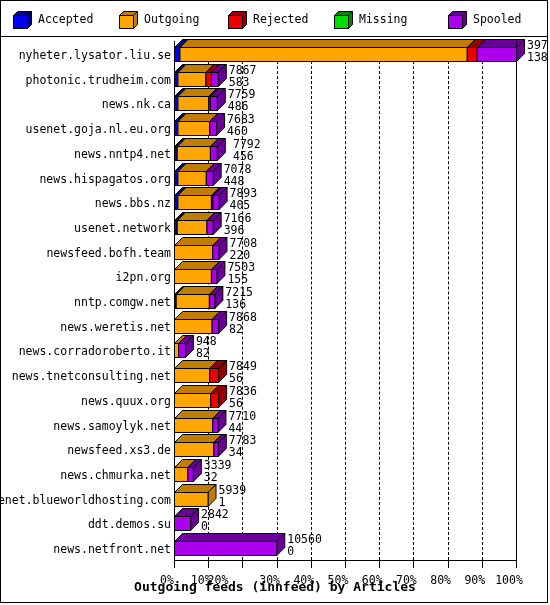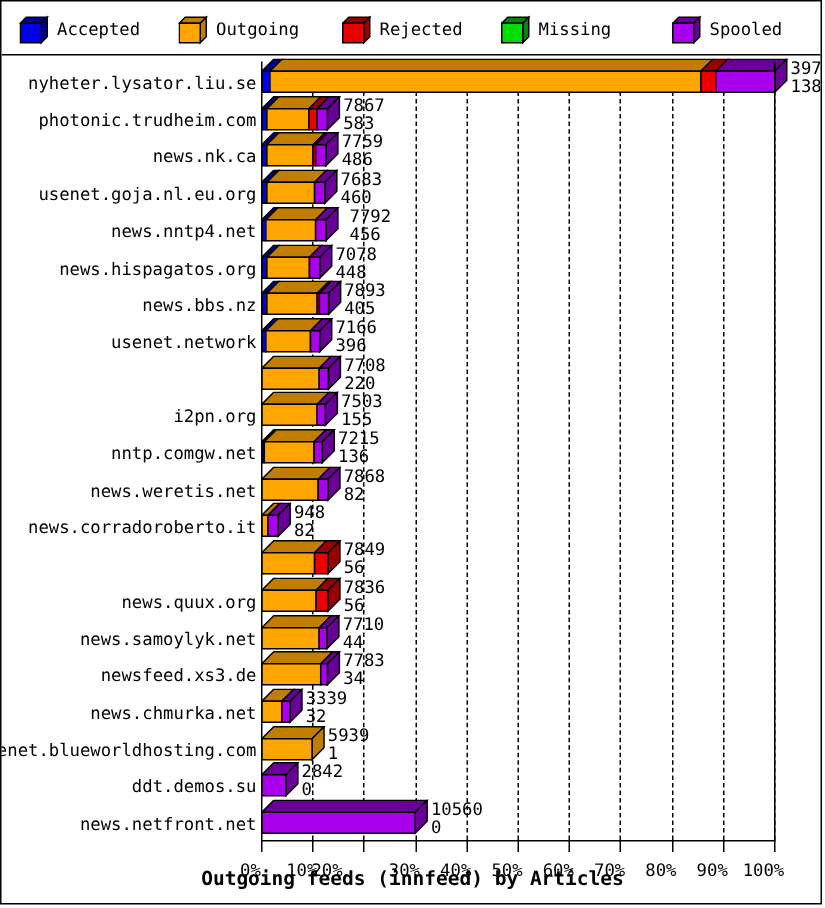--- a/index.html
+++ b/index.html
@@ -94,24 +94,26 @@
   <div id="plot">
     <div id="ylabels">
         <div class="ylabel" style="top: 11px;">nyheter.lysator.liu.se</div>
         <div class="ylabel" style="top: 35.7px;">photonic.trudheim.com</div>
         <div class="ylabel" style="top: 60.4px;">news.nk.ca</div>
         <div class="ylabel" style="top: 85.1px;">usenet.goja.nl.eu.org</div>
         <div class="ylabel" style="top: 109.8px;">news.nntp4.net</div>
         <div class="ylabel" style="top: 134.5px;">news.hispagatos.org</div>
         <div class="ylabel" style="top: 159.2px;">news.bbs.nz</div>
         <div class="ylabel" style="top: 183.9px;">usenet.network</div>
+        <div class="ylabel" style="top: 208.6px;">newsfeed.bofh.team</div>
         <div class="ylabel" style="top: 233.3px;">i2pn.org</div>
         <div class="ylabel" style="top: 258px;">nntp.comgw.net</div>
         <div class="ylabel" style="top: 282.7px;">news.weretis.net</div>
         <div class="ylabel" style="top: 307.4px;">news.corradoroberto.it</div>
+        <div class="ylabel" style="top: 332.1px;">news.tnetconsulting.net</div>
         <div class="ylabel" style="top: 356.8px;">news.quux.org</div>
         <div class="ylabel" style="top: 381.5px;">news.samoylyk.net</div>
         <div class="ylabel" style="top: 406.2px;">newsfeed.xs3.de</div>
         <div class="ylabel" style="top: 430.9px;">news.chmurka.net</div>
         <div class="ylabel" style="top: 455.6px;">usenet.blueworldhosting.com</div>
         <div class="ylabel" style="top: 480.3px;">ddt.demos.su</div>
         <div class="ylabel" style="top: 505px;">news.netfront.net</div>
       </div>
     <div id="grid">
         <div class="gridline" style="left: 34.2px;"></div>

